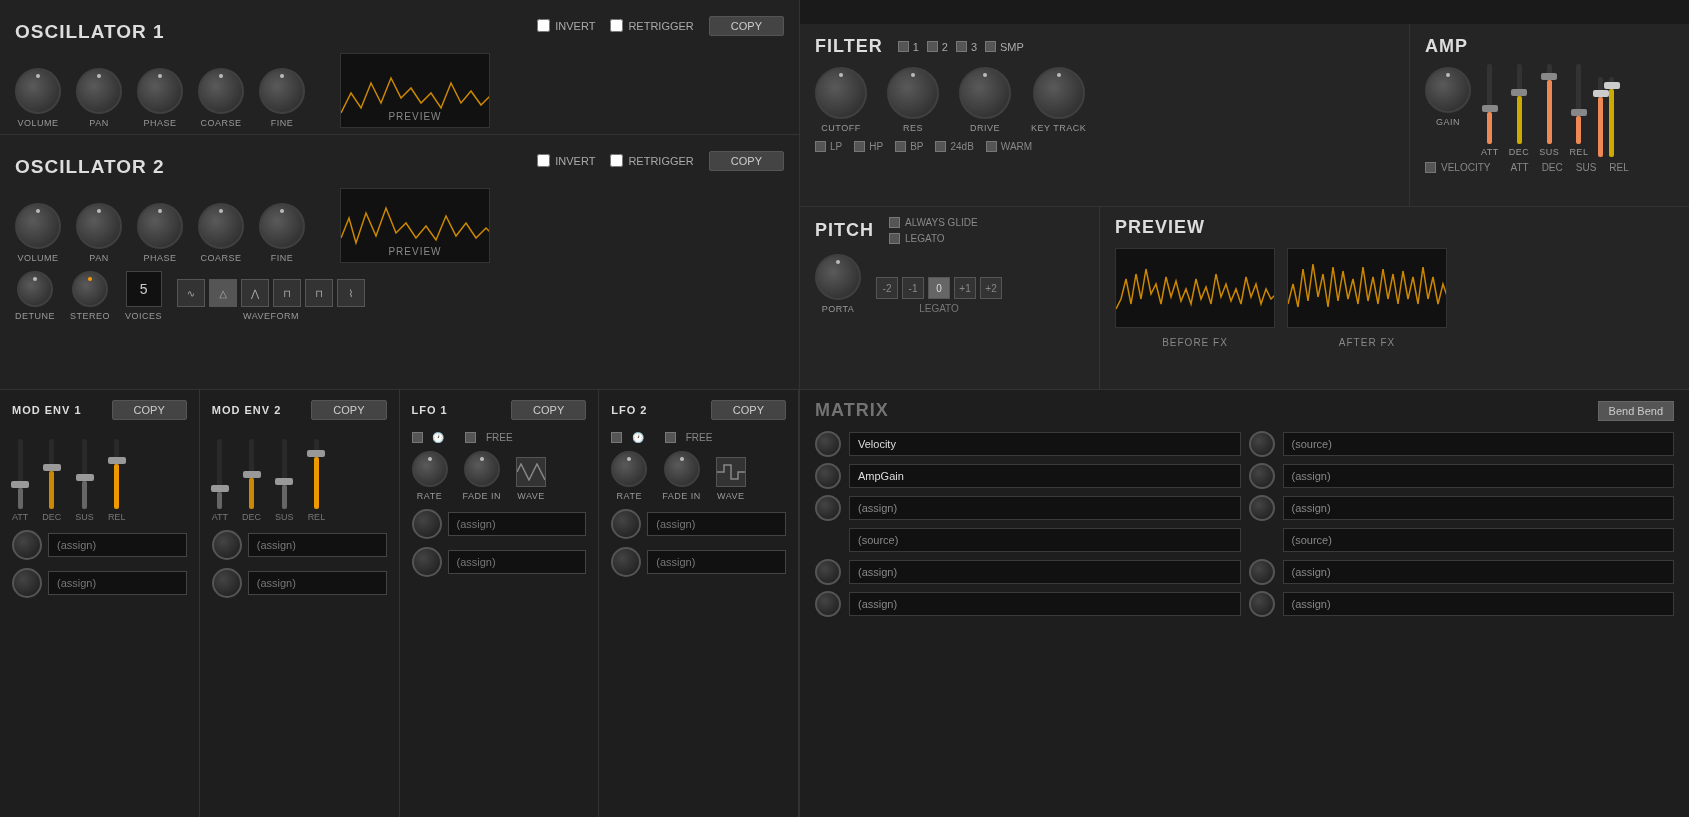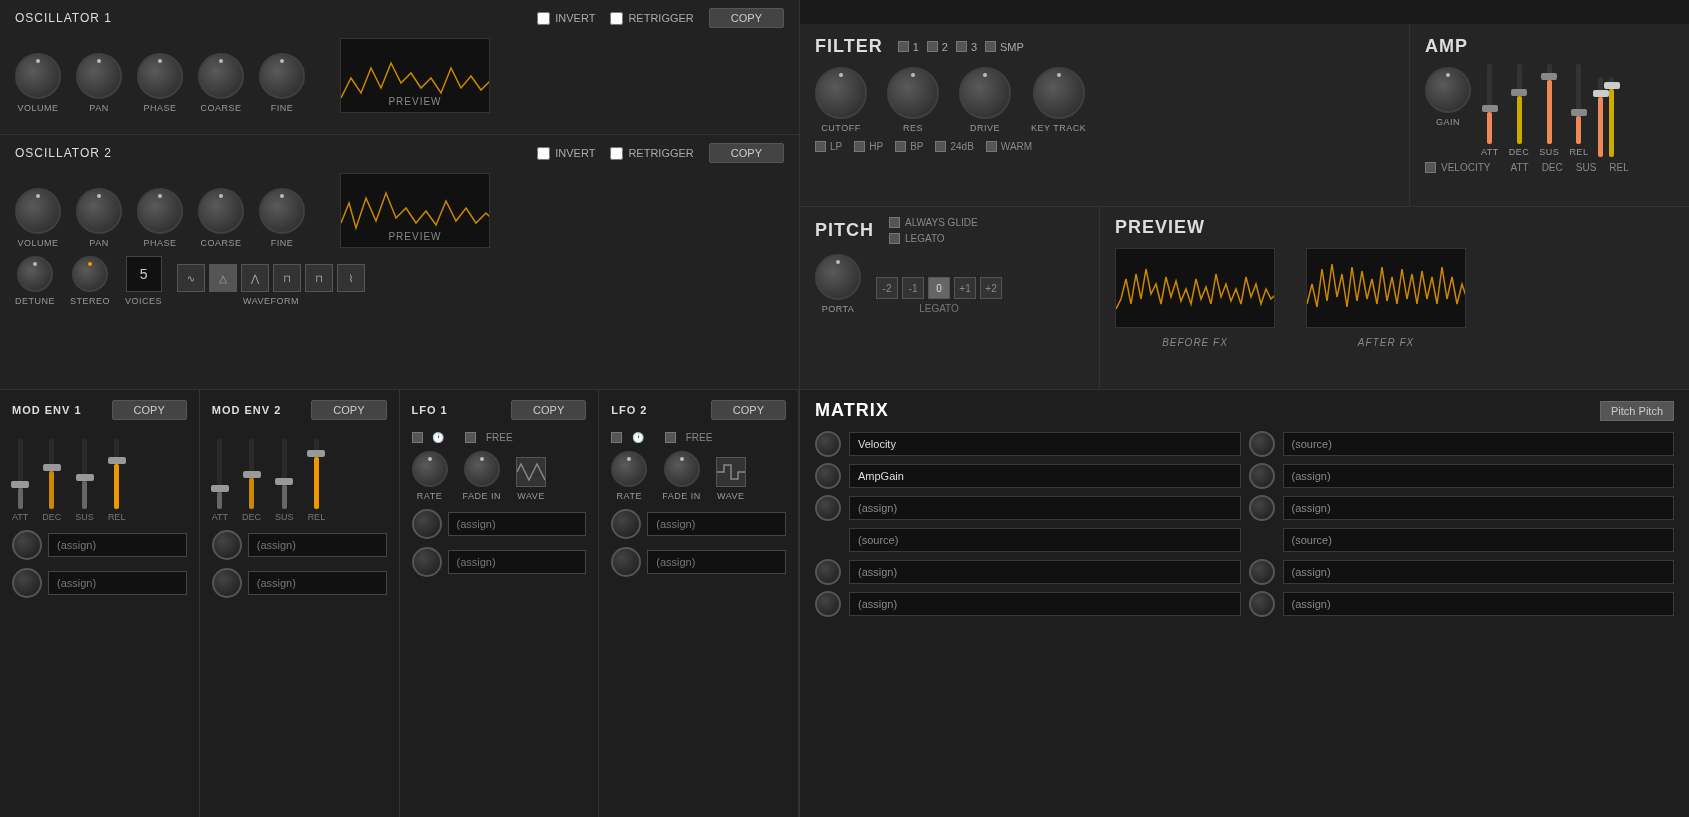--- a/index.html
+++ b/index.html
@@ -14,24 +14,25 @@
     }
 
     .osc-header {
       display: flex;
       align-items: center;
       justify-content: space-between;
       margin-bottom: 10px;
     }
 
     .osc-title {
-      font-size: 12px;
-      font-weight: normal;
+      font-size: 19px;
+      font-weight: bold;
       color: #ddd;
       letter-spacing: 1px;
+      margin-top: 13px;
     }
 
     .osc-options {
       display: flex;
       align-items: center;
       gap: 15px;
     }
 
     .checkbox-label {
       display: flex;
@@ -180,21 +181,21 @@
     .matrix-header {
       display: flex;
       justify-content: space-between;
       align-items: center;
       margin-bottom: 10px;
     }
 
     .matrix-title {
       font-size: 18px;
       font-weight: bold;
-      color: #ffffff;
+      color: #737373;
       letter-spacing: 1px;
     }
 
     .pitch-bend-btn {
       background: #555;
       border: 1px solid #666;
       color: #ccc;
       padding: 3px 10px;
       font-size: 11px;
       cursor: pointer;
@@ -427,23 +428,22 @@
       cursor: pointer;
     }
 
     .oct-num.active {
       background: #666;
       color: #ddd;
     }
 
     .preview-waveform-pair {
       display: flex;
-      gap: 31px;
+      gap: 12px;
       margin-top: 10px;
-      font-style: italic;
     }
 
     .waveform-display {
       width: 160px;
       height: 80px;
       background: #111;
       border: 1px solid #333;
       overflow: hidden;
       position: relative;
     }
@@ -1104,21 +1104,21 @@
         <div class="assign-box">(assign)</div>
       </div>
     </div>
 
   </div>
 
   <div class="cell-bottom-right">
     <div class="matrix-body">
       <div class="matrix-header">
         <span class="matrix-title">MATRIX</span>
-        <button class="pitch-bend-btn">Pitch Pitch</button>
+        <button class="pitch-bend-btn">Bend Bend</button>
       </div>
       <div class="matrix-rows">
 
         <div class="matrix-row">
           <div class="matrix-knob-sm"></div>
           <div class="matrix-cell filled">Velocity</div>
           <div class="matrix-knob-sm"></div>
           <div class="matrix-cell">(source)</div>
         </div>
 

